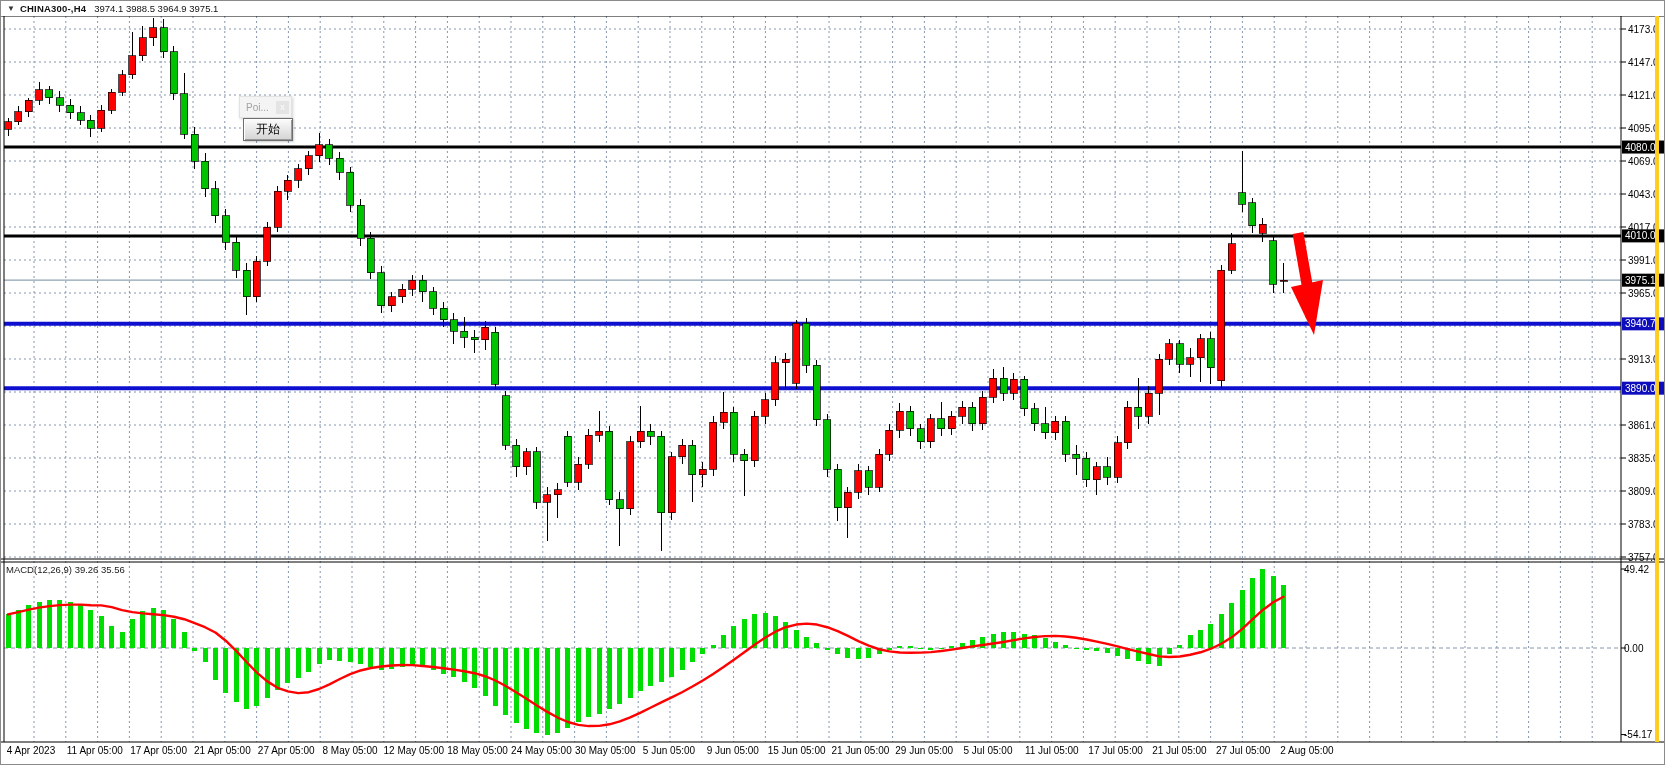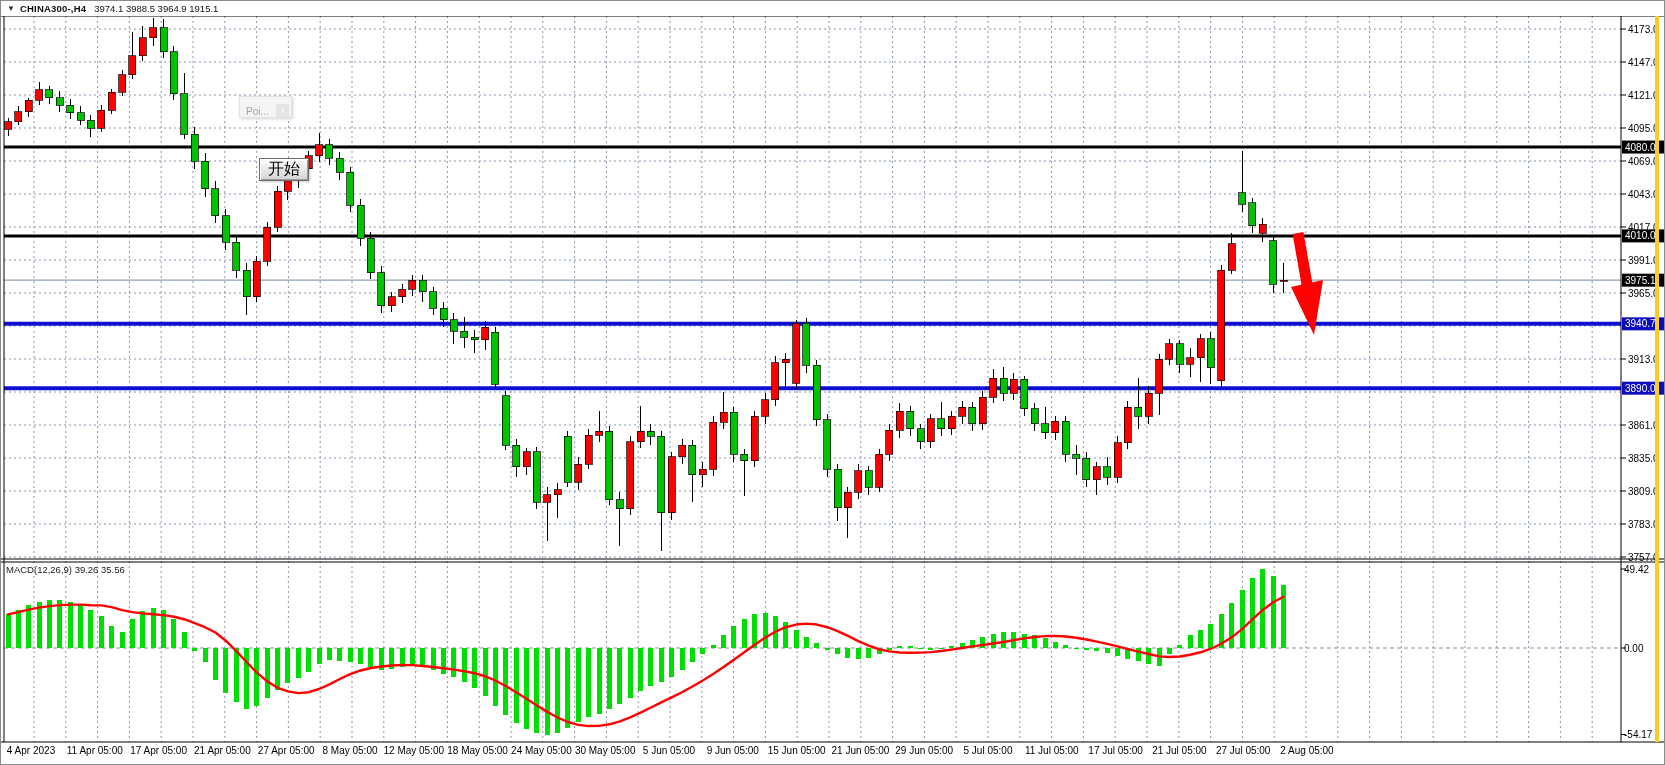--- a/index.html
+++ b/index.html
@@ -6,28 +6,28 @@
   .screen{position:relative;width:1665px;height:765px;background:#ffffff;
     font-family:"Liberation Sans",sans-serif;overflow:hidden;border:1px solid #8a8a8a;box-sizing:border-box;}
   .chart-svg{position:absolute;left:0;top:0;}
   .header{position:absolute;left:0;top:0;width:100%;height:15px;background:#fff;
     font-size:9.5px;color:#111;display:flex;align-items:center;padding-left:6px;box-sizing:border-box;z-index:5;}
   .header .tri{font-size:8px;color:#333;margin-right:5px;}
   .header .sym{font-weight:bold;margin-right:8px;letter-spacing:.2px;}
   .macd-label{position:absolute;left:5px;top:563px;font-size:9.5px;color:#1a1a1a;z-index:5;text-align:right;}
   .popup{position:absolute;left:238px;top:95px;z-index:8;}
   .popup-title{width:53px;height:22px;background:#f4f4f4;border:1px solid #e2e2e2;
-    box-shadow:1px 1px 3px rgba(0,0,0,.18);display:flex;align-items:flex-end;
+    box-shadow:1px 1px 3px rgba(0,0,0,.18);display:flex;align-items:center;
     padding:0 2px 0 6px;box-sizing:border-box;color:#a3a3a3;font-size:10px;}
   .popup-x{margin-left:auto;width:13px;height:13px;background:#e4e4e4;color:#fdfdfd;
     font-size:9px;line-height:13px;text-align:center;cursor:default;}
-  .start-btn{position:absolute;left:20px;top:22px;width:48px;height:21px;
+  .start-btn{position:absolute;left:4px;top:22px;width:48px;height:21px;
     background:linear-gradient(#fcfcfc,#d4d4d4);border:1px solid #6e6e6e;
     box-shadow:inset 1px 1px 0 #ffffff, inset -1px -1px 0 #999999, 1px 1px 2px rgba(0,0,0,.2);
-    font-size:16px;color:#000;display:flex;align-items:center;justify-content:center;cursor:pointer;margin-top:40px;}
+    font-size:12px;color:#000;display:flex;align-items:center;justify-content:center;cursor:pointer;}
 </style>
 </head>
 <body>
 
 <div class="screen">
 
   <svg id="chart-svg" class="chart-svg" width="1665" height="765" viewBox="0 0 1665 765">
       <line x1="33" y1="15" x2="33" y2="741" stroke="#8496ad" stroke-width="1" stroke-dasharray="2 3"></line>
       <line x1="64.8" y1="15" x2="64.8" y2="741" stroke="#8496ad" stroke-width="1" stroke-dasharray="2 3"></line>
       <line x1="96.6" y1="15" x2="96.6" y2="741" stroke="#8496ad" stroke-width="1" stroke-dasharray="2 3"></line>
@@ -549,21 +549,21 @@
       <text x="1242.2" y="753" fill="#000" font-size="10" font-family="&quot;Liberation Sans&quot;,sans-serif" text-anchor="middle">27 Jul 05:00</text>
       <text x="1306" y="753" fill="#000" font-size="10" font-family="&quot;Liberation Sans&quot;,sans-serif" text-anchor="middle">2 Aug 05:00</text>
       <rect x="1654" y="15" width="4" height="726" fill="#ffcc22"></rect>
       <line x1="1297" y1="232" x2="1307" y2="289" stroke="#ff0000" stroke-width="11"></line>
       <polygon points="1290,286 1322,279 1313,334" fill="#ff0000"></polygon>
     </svg>
 
   <div class="header">
     <span class="tri">▼</span>
     <span class="sym">CHINA300-,H4</span>
-    <span class="ohlc">3974.1 3988.5 3964.9 1915.1</span>
+    <span class="ohlc">3974.1 3988.5 3964.9 3975.1</span>
   </div>
 
   <div class="macd-label">MACD(12,26,9) 39.26 35.56</div>
 
   <div class="popup">
     <div class="popup-title">
       <span>Poi...</span>
       <span class="popup-x">x</span>
     </div>
     <div class="start-btn">开始</div>

